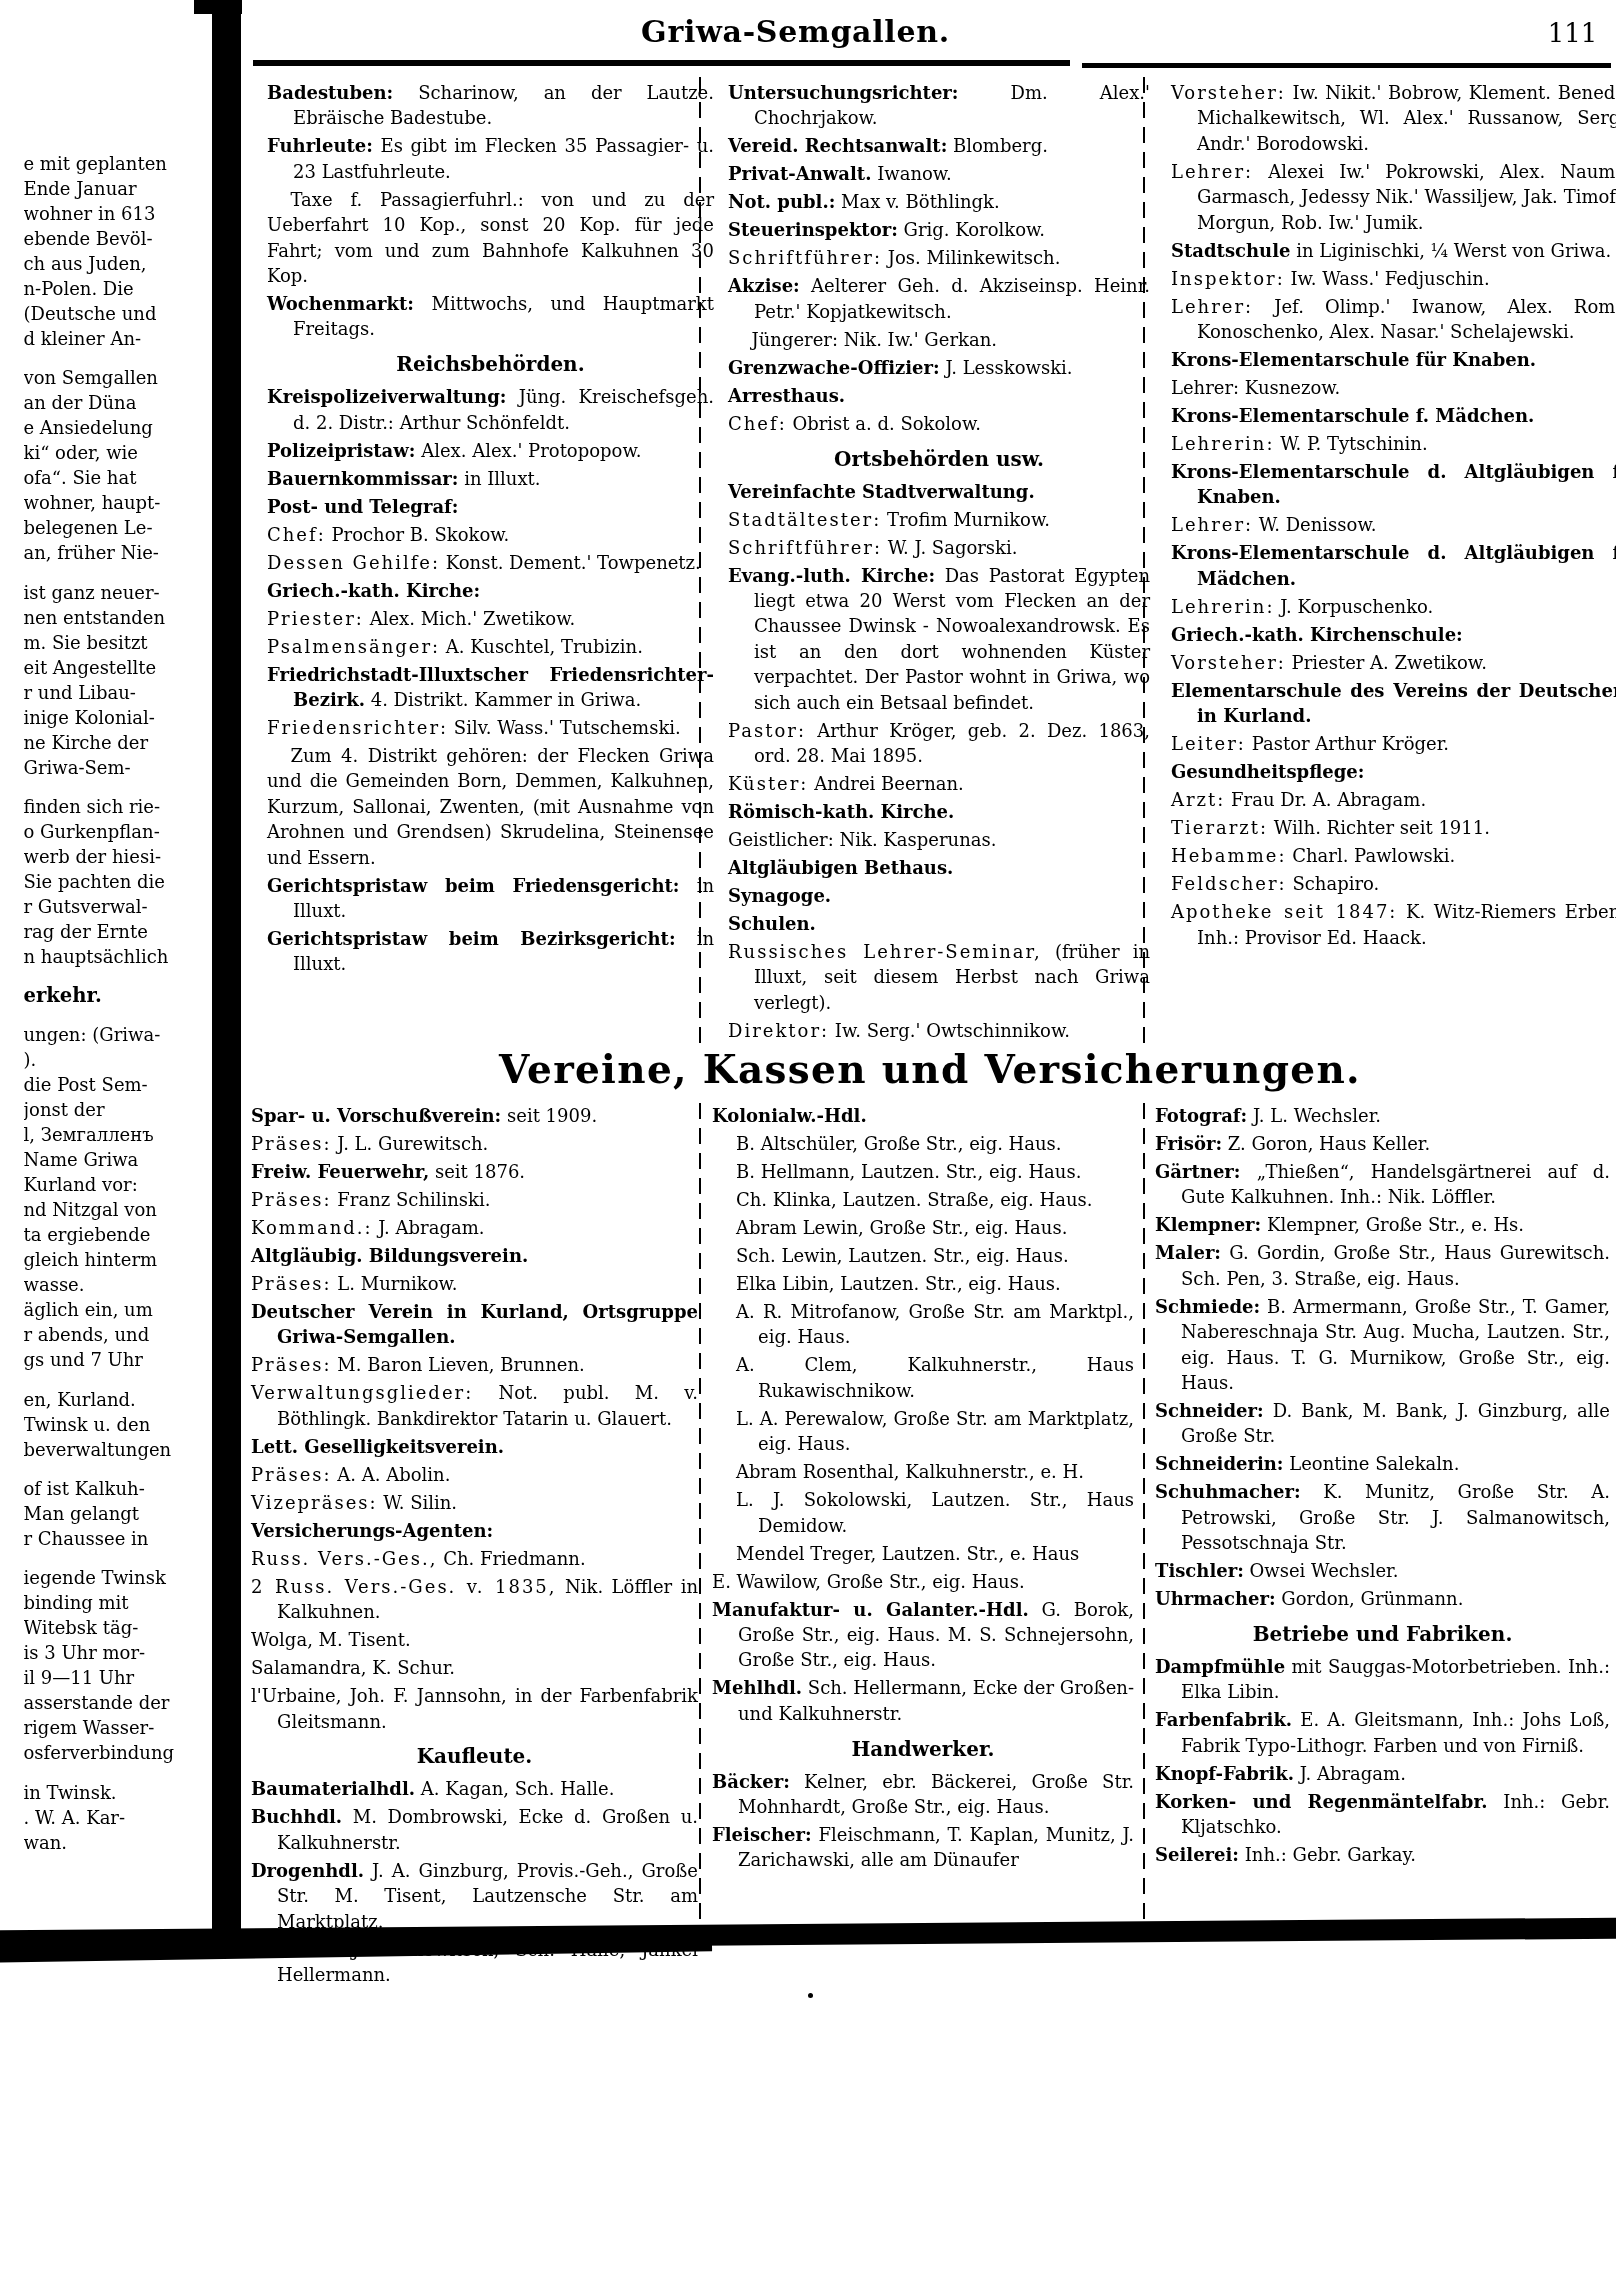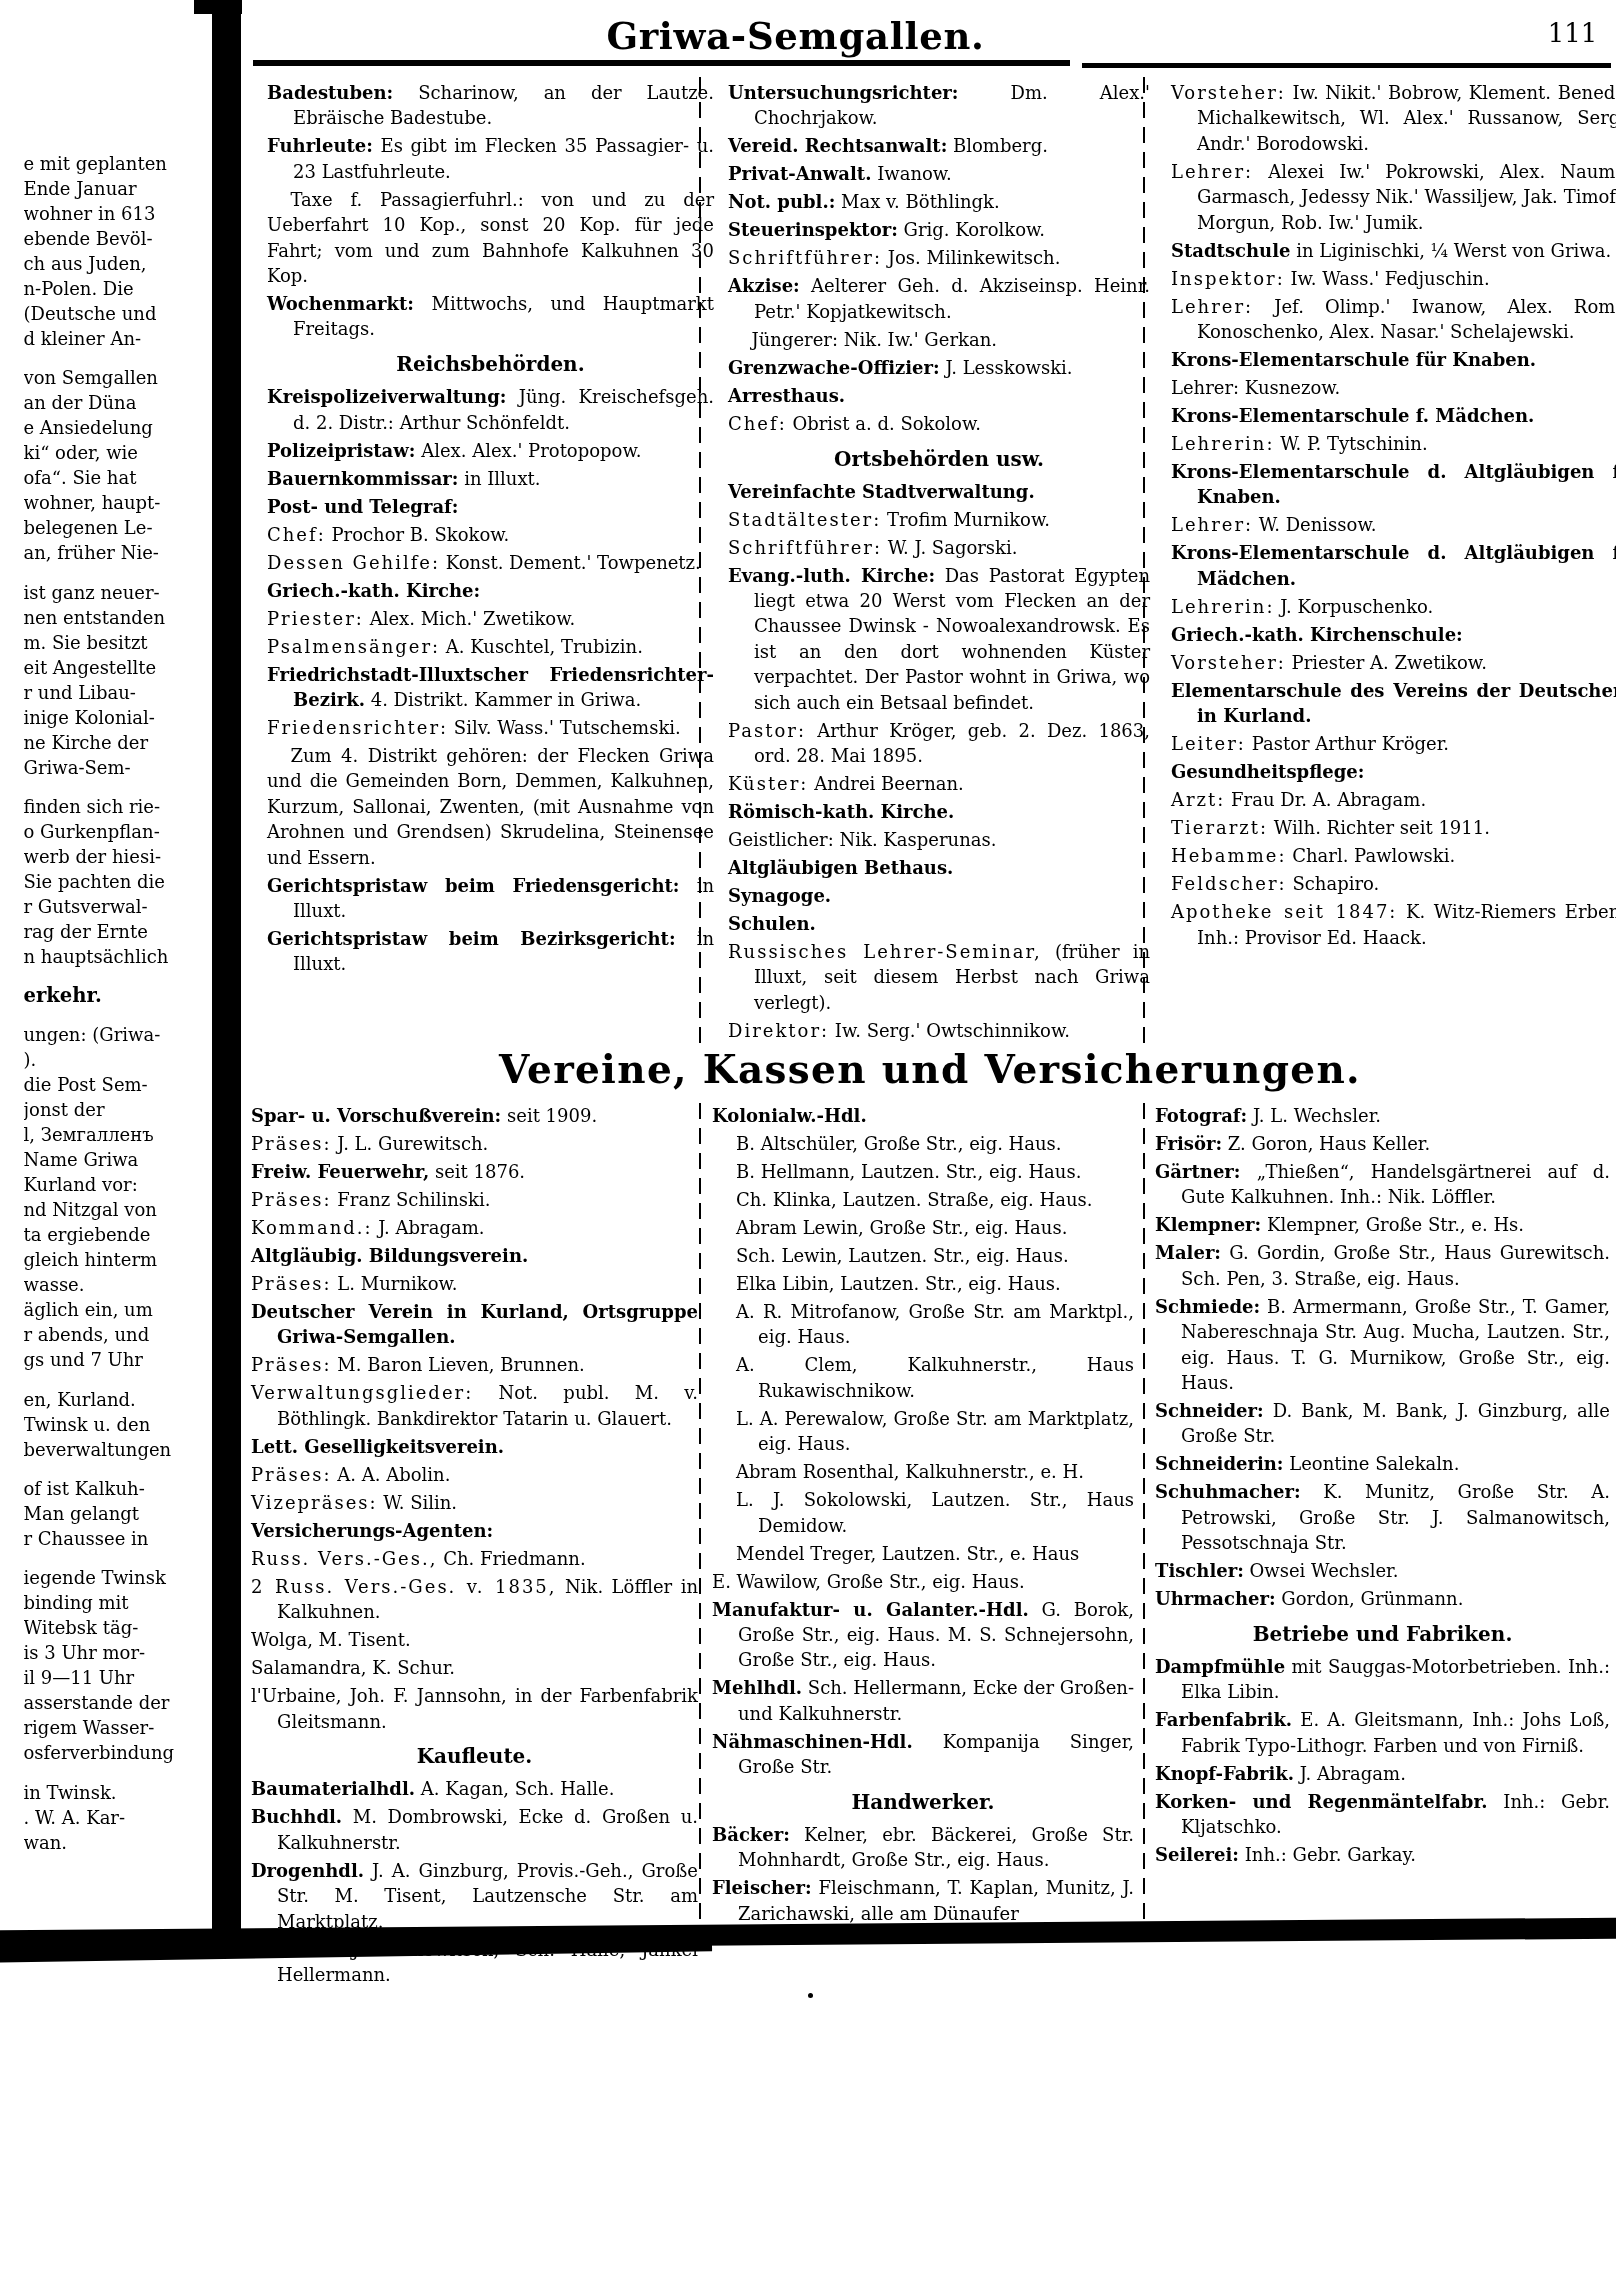--- a/index.html
+++ b/index.html
@@ -7,21 +7,21 @@
     position:relative;
     width:1617px;height:2284px;
     background:#ffffff;
     font-family:"DejaVu Serif","Liberation Serif",serif;
     color:#000;
     overflow:hidden;
   }
   
   .page-title{
     position:absolute;left:587px;top:14.3px;width:417px;
-    text-align:center;font-weight:bold;font-size:37px;letter-spacing:0.7px;
+    text-align:center;font-weight:bold;font-size:30px;letter-spacing:0.7px;
   }
   .page-number{
     position:absolute;right:19.6px;top:18px;font-size:26px;
   }
   .rule-a{position:absolute;left:253px;top:60px;width:817px;height:5.9px;background:#000;}
   .rule-b{position:absolute;left:1082px;top:63px;width:529px;height:5.2px;background:#000;}
   
   .gutter{position:absolute;left:212px;top:0;width:29px;height:1946px;background:#000;border-radius:3.9px;}
   .gutter-blob{position:absolute;left:194px;top:0;width:48px;height:14.3px;background:#000;}
   .bottom-bar{position:absolute;left:-7.8px;top:1924px;width:1632px;height:21px;background:#000;transform:rotate(-0.45deg);}
@@ -282,21 +282,20 @@
       <p class="sub"><span>Elka Libin, Lautzen. Str., eig. Haus.</span></p>
       <p class="sub"><span>A. R. Mitrofanow, Große Str. am Marktpl., eig. Haus.</span></p>
       <p class="sub"><span>A. Clem, Kalkuhnerstr., Haus Rukawischnikow.</span></p>
       <p class="sub"><span>L. A. Perewalow, Große Str. am Marktplatz, eig. Haus.</span></p>
       <p class="sub"><span>Abram Rosenthal, Kalkuhnerstr., e. H.</span></p>
       <p class="sub"><span>L. J. Sokolowski, Lautzen. Str., Haus Demidow.</span></p>
       <p class="sub"><span>Mendel Treger, Lautzen. Str., e. Haus</span></p>
       <p class="entry"><span>E. Wawilow, Große Str., eig. Haus.</span></p>
       <p class="entry"><span class="lead-bold">Manufaktur- u. Galanter.-Hdl.</span><span> G. Borok, Große Str., eig. Haus. M. S. Schnejersohn, Große Str., eig. Haus.</span></p>
       <p class="entry"><span class="lead-bold">Mehlhdl.</span><span> Sch. Hellermann, Ecke der Großen- und Kalkuhnerstr.</span></p>
-      <p class="entry"><span class="lead-bold">Nähmaschinen-Hdl.</span><span> Kompanija Singer, Große Str.</span></p>
       <p class="center-head">Handwerker.</p>
       <p class="entry"><span class="lead-bold">Bäcker:</span><span> Kelner, ebr. Bäckerei, Große Str. Mohnhardt, Große Str., eig. Haus.</span></p>
       <p class="entry"><span class="lead-bold">Fleischer:</span><span> Fleischmann, T. Kaplan, Munitz, J. Zarichawski, alle am Dünaufer</span></p>
     </div>
   <div class="col low c3" id="low-col-2">
       <p class="entry"><span class="lead-bold">Fotograf:</span><span> J. L. Wechsler.</span></p>
       <p class="entry"><span class="lead-bold">Frisör:</span><span> Z. Goron, Haus Keller.</span></p>
       <p class="entry"><span class="lead-bold">Gärtner:</span><span> „Thießen“, Handelsgärtnerei auf d. Gute Kalkuhnen. Inh.: Nik. Löffler.</span></p>
       <p class="entry"><span class="lead-bold">Klempner:</span><span> Klempner, Große Str., e. Hs.</span></p>
       <p class="entry"><span class="lead-bold">Maler:</span><span> G. Gordin, Große Str., Haus Gurewitsch. Sch. Pen, 3. Straße, eig. Haus.</span></p>

